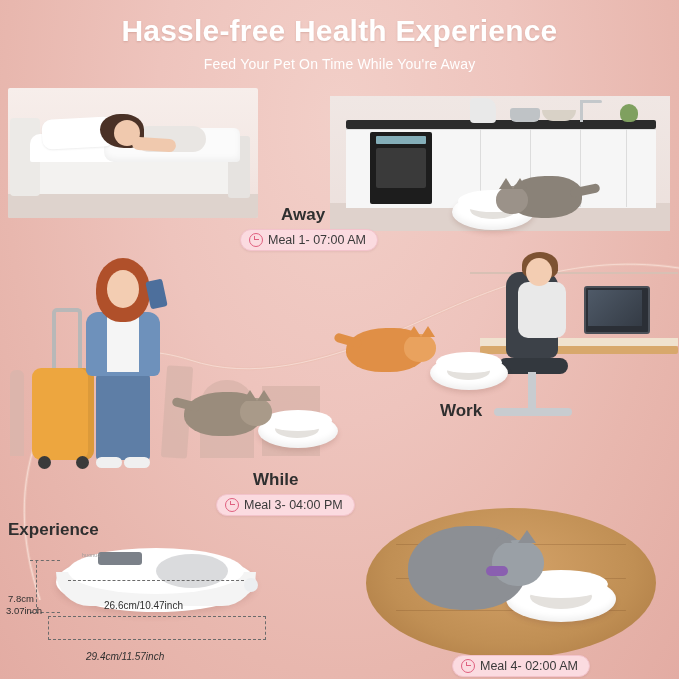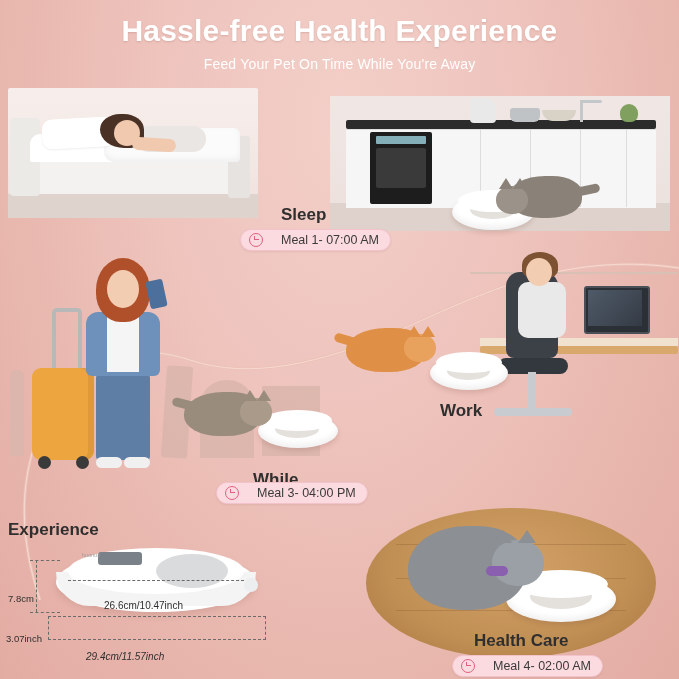--- a/index.html
+++ b/index.html
@@ -484,21 +484,21 @@
     position: absolute;
     font-size: 17px;
     font-weight: bold;
     color: #2f2f2f;
     white-space: nowrap;
   }
   .meal-pill {
     position: absolute;
     display: flex;
     align-items: center;
-    gap: 18px;
+    gap: 5px;
     background: #fbdbe0;
     border: 1px solid #f3c3cb;
     border-radius: 14px;
     padding: 3px 11px 3px 8px;
     font-size: 12.5px;
     color: #3a3a3a;
     white-space: nowrap;
     box-shadow: 0 1px 2px rgba(140,90,90,0.12);
   }
   .clock-icon {
@@ -609,21 +609,21 @@
 
   <div class="feeder" style="left:452px; top:194px; width:82px; height:36px;"></div>
   <div class="feeder-inner" style="left:470px; top:200px; width:46px; height:19px; background:#e4e1dd;"></div>
   <div class="feeder-lid" style="left:458px; top:190px; width:70px; height:22px; background:#ffffff;"></div>
   <div class="cat-body" style="left:508px; top:176px; width:74px; height:42px; background:#8a8278;"></div>
   <div class="cat-head" style="left:496px; top:186px; width:32px; height:28px; background:#9b9289;"></div>
   <div class="cat-ear" style="left:499px; top:178px; border-bottom:11px solid #8a8278;"></div>
   <div class="cat-ear" style="left:513px; top:178px; border-bottom:11px solid #8a8278;"></div>
   <div class="cat-tail" style="left:570px; top:186px; width:30px; height:9px; background:#8a8278; transform:rotate(-12deg);"></div>
 
-  <div class="scene-label" style="left:281px; top:205px;">Sleep</div>
+  <div class="scene-label" style="left:281px; top:205px;">Away</div>
   <div class="meal-pill" style="left:240px; top:229px;">
     <span class="clock-icon"></span>
     <span>Meal 1- 07:00 AM</span>
   </div>
 
   <div class="scene" id="scene-travel">
 
     <div class="monument" style="left:6px; top:120px; width:14px; height:86px; border-radius:6px 6px 0 0;"></div>
     <div class="monument" style="left:160px; top:116px; width:26px; height:92px; border-radius:3px; transform:rotate(4deg);"></div>
     <div class="monument" style="left:196px; top:130px; width:54px; height:78px; border-radius:26px 26px 0 0;"></div>
@@ -646,21 +646,21 @@
   <div class="feeder" style="left:258px; top:414px; width:80px; height:34px;"></div>
   <div class="feeder-inner" style="left:275px; top:420px; width:44px; height:18px; background:#e4e1dd;"></div>
   <div class="feeder-lid" style="left:264px; top:410px; width:68px; height:21px; background:#ffffff;"></div>
   <div class="cat-body" style="left:184px; top:392px; width:78px; height:44px; background:#9a8c7c;"></div>
   <div class="cat-head" style="left:240px; top:398px; width:32px; height:28px; background:#a99a89;"></div>
   <div class="cat-ear" style="left:243px; top:390px; border-bottom:11px solid #9a8c7c;"></div>
   <div class="cat-ear" style="left:257px; top:390px; border-bottom:11px solid #9a8c7c;"></div>
   <div class="cat-tail" style="left:172px; top:400px; width:28px; height:9px; background:#9a8c7c; transform:rotate(14deg);"></div>
 
   <div class="scene-label" style="left:253px; top:470px;">While</div>
-  <div class="meal-pill" style="left:216px; top:482px;">
+  <div class="meal-pill" style="left:216px; top:494px;">
     <span class="clock-icon"></span>
     <span>Meal 3- 04:00 PM</span>
   </div>
 
   <div class="scene" id="scene-office">
     <div class="wall-line"></div>
     <div class="desk-top"></div>
     <div class="desk"></div>
     <div class="monitor"></div>
     <div class="monitor-screen"></div>
@@ -693,21 +693,20 @@
 
   <div class="feeder" style="left:506px; top:576px; width:110px; height:46px;"></div>
   <div class="feeder-inner" style="left:530px; top:584px; width:62px; height:25px; background:#e4e1dd;"></div>
   <div class="feeder-lid" style="left:514px; top:570px; width:94px; height:28px; background:#ffffff;"></div>
   <div class="cat-body" style="left:408px; top:526px; width:118px; height:84px; background:#8c8f94;"></div>
   <div class="cat-head" style="left:492px; top:540px; width:52px; height:46px; background:#9aa0a6;"></div>
   <div class="cat-ear" style="left:494px; top:530px; border-left-width:9px; border-right-width:9px; border-bottom:13px solid #8c8f94;"></div>
   <div class="cat-ear" style="left:518px; top:530px; border-left-width:9px; border-right-width:9px; border-bottom:13px solid #8c8f94;"></div>
   <div style="position:absolute; left:486px; top:566px; width:22px; height:10px; background:#8a5fb0; border-radius:5px;"></div>
 
-  <div class="scene-label" style="left:474px; top:631px;">Health Care</div>
   <div class="meal-pill" style="left:452px; top:655px;">
     <span class="clock-icon"></span>
     <span>Meal 4- 02:00 AM</span>
   </div>
 
   <div class="dimension-title">Experience</div>
 
   <div class="scene" id="scene-dimension">
 
     <div style="position:absolute; left:50px; top:32px; width:200px; height:60px; background:#ffffff; border-radius:50%; box-shadow:0 4px 6px rgba(120,70,60,0.15);"></div>
@@ -719,17 +718,17 @@
     <div class="brand-tag" style="left:76px; top:32px;">huonuo</div>
 
     <div class="dash-box" style="left:42px; top:96px; width:216px; height:22px;"></div>
     <div class="dash-line" style="left:62px; top:60px; width:176px;"></div>
     <div class="dash-line-v" style="left:30px; top:40px; height:52px;"></div>
     <div class="dash-line" style="left:24px; top:40px; width:30px;"></div>
     <div class="dash-line" style="left:24px; top:92px; width:30px;"></div>
   </div>
 
   <div class="dim-text small" style="left:8px; top:594px;">7.8cm</div>
-  <div class="dim-text small" style="left:6px; top:606px;margin-top:28px;">3.07inch</div>
+  <div class="dim-text small" style="left:6px; top:606px;">3.07inch</div>
   <div class="dim-text" style="left:104px; top:600px;">26.6cm/10.47inch</div>
   <div class="dim-text" style="left:86px; top:651px;font-style:italic;">29.4cm/11.57inch</div>
 
 </div>
 
 </body></html>

